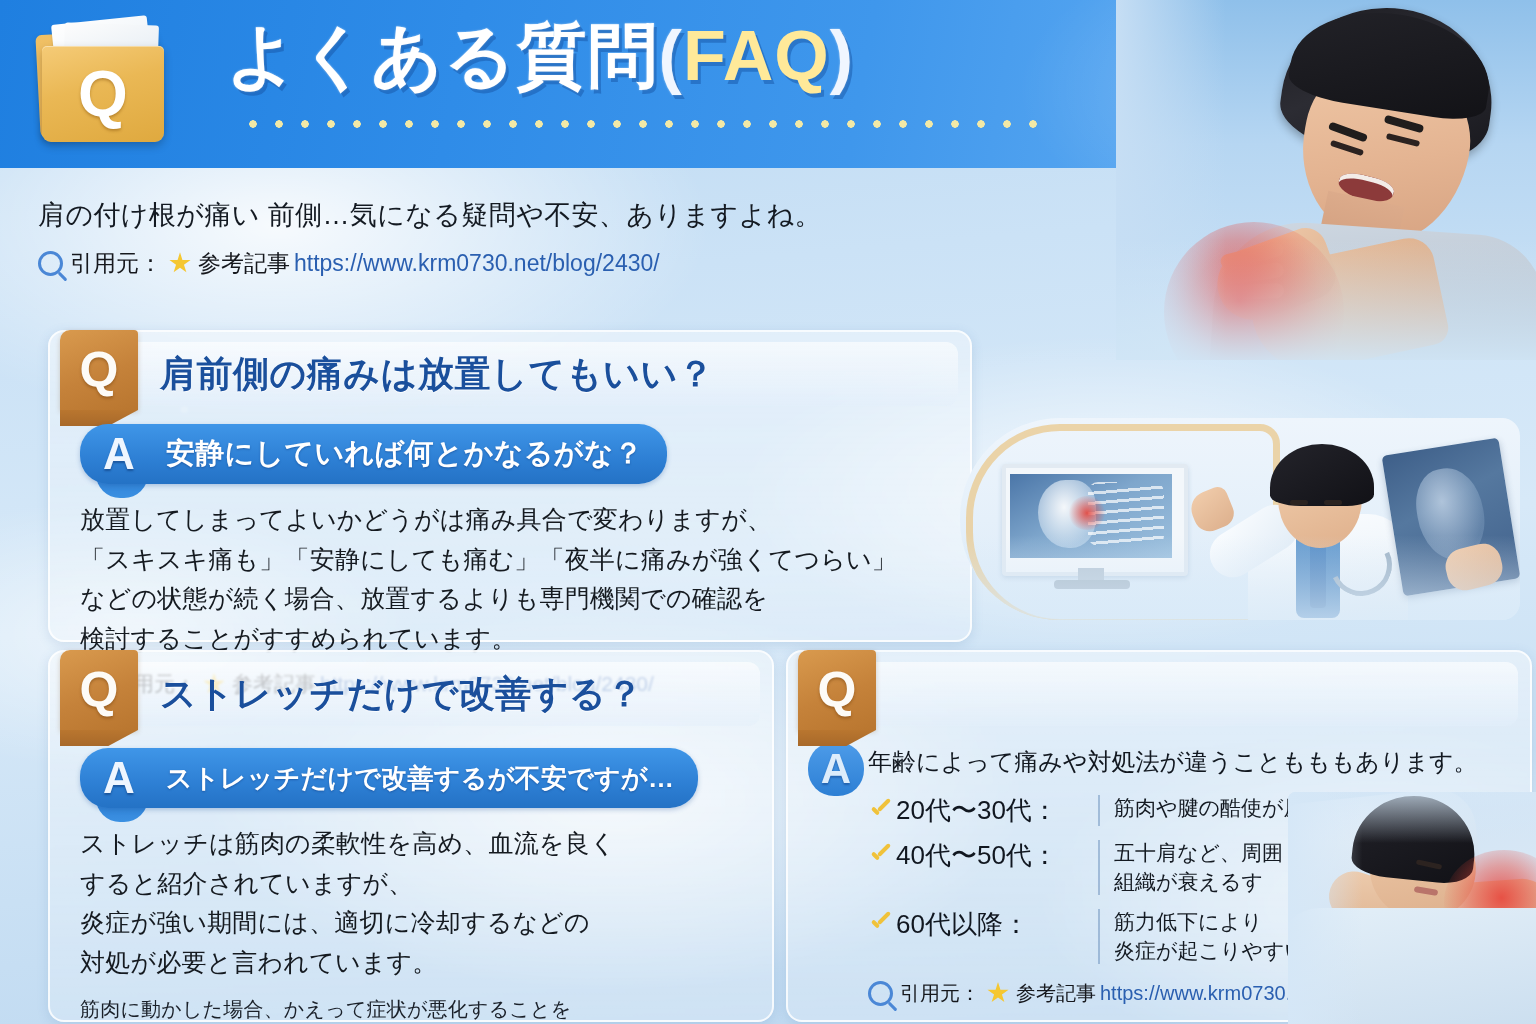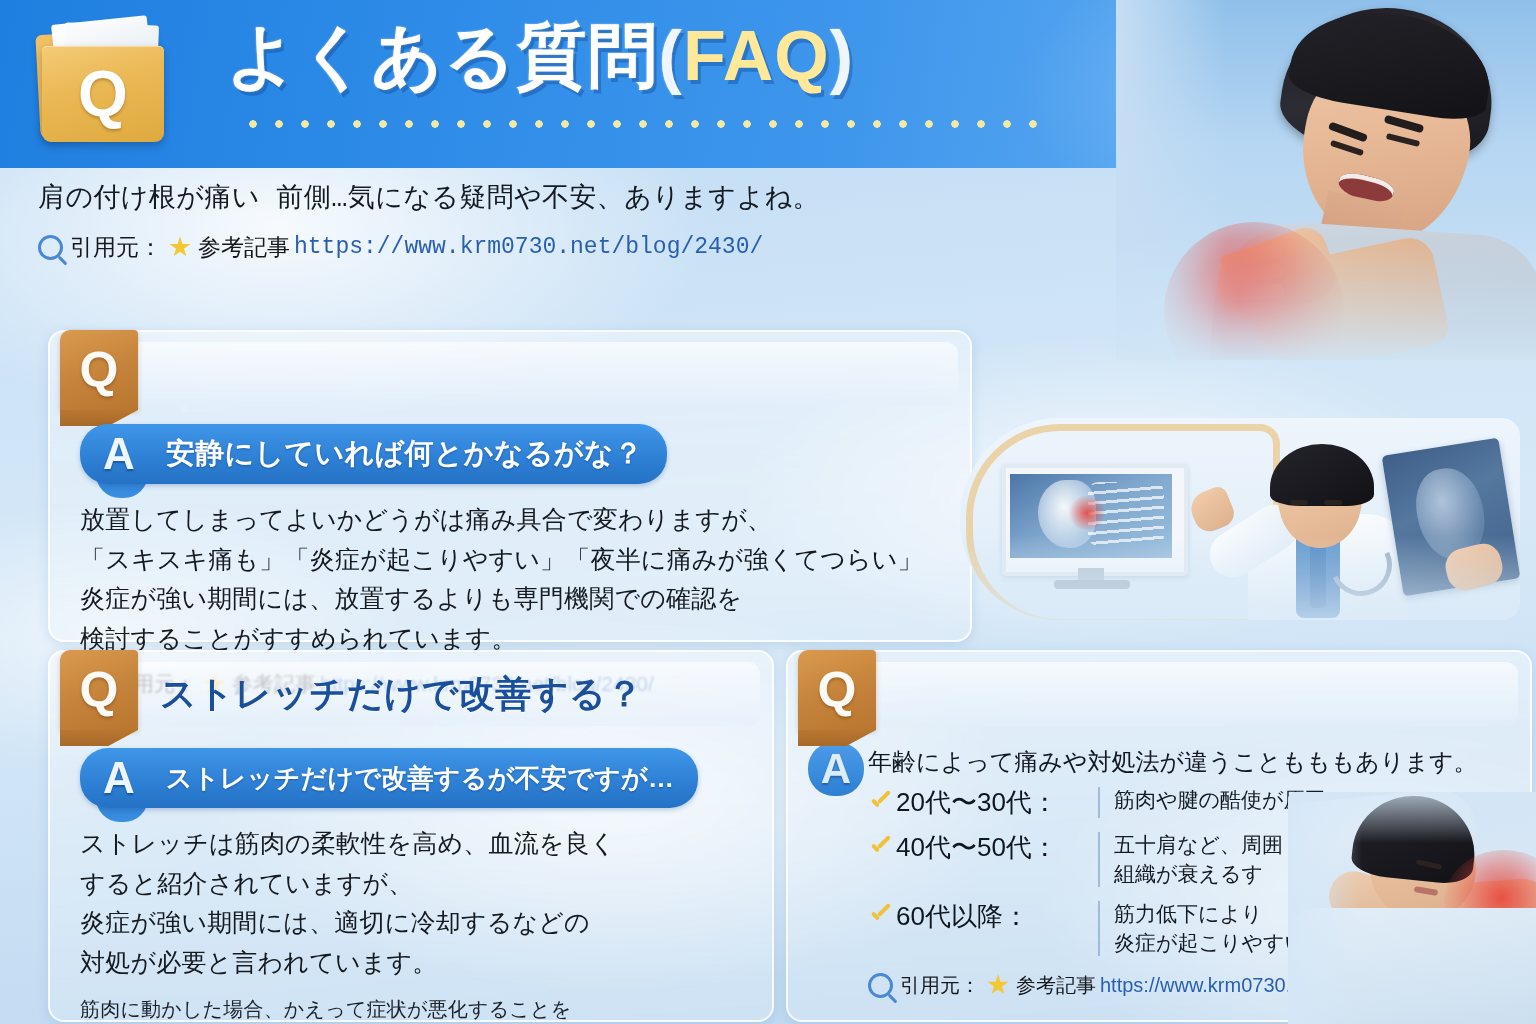--- a/index.html
+++ b/index.html
@@ -155,23 +155,22 @@
     position:absolute;left:0;bottom:0;width:420px;height:120px;
     background:linear-gradient(180deg,rgba(207,228,246,0),rgba(209,230,246,.92));
   }
   .man .fadeL{
     position:absolute;left:0;top:0;width:110px;height:360px;
     background:linear-gradient(90deg,rgba(198,222,244,1),rgba(198,222,244,0));
   }
 
   
   .intro{
-    position:absolute;left:38px;top:178px;width:880px;
+    position:absolute;left:38px;top:194px;width:880px;
     color:#141a22;
-    font-family:Liberation Mono, monospace;
   }
   .intro .line{font-size:27px;line-height:1.62;letter-spacing:.4px;font-weight:500;}
   .cite{
     display:flex;align-items:center;gap:4px;margin-top:10px;
     font-size:23px;color:#16181d;white-space:nowrap;
   }
   .cite .url{color:#2a5fb0;}
   .mag{
     display:inline-block;width:19px;height:19px;border:3px solid #4a87d6;border-radius:50%;
     position:relative;flex:0 0 auto;margin-right:3px;
@@ -388,21 +387,21 @@
     background:radial-gradient(circle at 48% 46%, rgba(232,52,44,.8) 0%, rgba(232,70,58,.45) 38%, rgba(232,90,78,0) 72%);
     border-radius:50%;
   }
   .sleep .fadeS{
     position:absolute;inset:0;
     background:linear-gradient(90deg,rgba(213,231,247,.95) 0%,rgba(213,231,247,0) 30%),
                linear-gradient(180deg,rgba(213,231,247,.75) 0%,rgba(213,231,247,0) 22%);
   }
 
   
-  .agelist{margin-top:7px;}
+  .agelist{margin-top:15px;}
   .agerow{display:flex;align-items:flex-start;margin-bottom:10px;}
   .agekey{
     display:flex;align-items:center;width:230px;flex:0 0 auto;
     font-size:26px;color:#111720;white-space:nowrap;
   }
   .chk{
     display:inline-block;width:24px;height:24px;flex:0 0 auto;margin-right:4px;position:relative;
   }
   .chk:before{
     content:"";position:absolute;left:3px;top:10px;width:9px;height:4px;background:#f0c23a;
@@ -468,31 +467,32 @@
       <span class="url">https://www.krm0730.net/blog/2430/</span>
     </div>
   </div>
 
   <div class="card" style="left:48px;top:330px;width:920px;height:308px;">
     <div class="qbar">
       <div class="qbadge">
         <span>Q</span>
         <div class="tail"></div>
       </div>
+      <div class="qtext">肩前側の痛みは放置してもいい？</div>
     </div>
     <div class="abody">
       <div class="apill">
         <div class="drop"></div>
         <div class="abadge">A</div>
         <div class="atext">安静にしていれば何とかなるがな？</div>
       </div>
       <div class="para">
         <span class="l">放置してしまってよいかどうがは痛み具合で変わりますが、</span>
-        <span class="l">「スキスキ痛も」「炎症が起こりやすい」「夜半に痛みが強くてつらい」</span>
-        <span class="l">炎症が強い期間には、放置するよりも専門機関での確認を</span>
+        <span class="l">「スキスキ痛も」「安静にしても痛む」「夜半に痛みが強くてつらい」</span>
+        <span class="l">などの状態が続く場合、放置するよりも専門機関での確認を</span>
         <span class="l">検討することがすすめられています。</span>
       </div>
       <div class="cite" style="margin-top:12px;font-size:21px;">
         <span class="mag"></span>
         <span>引用元：</span>
         <span class="star"></span>
         <span>参考記事</span>
         <span class="url">https://www.krm0730.net/blog/2430/</span>
       </div>
     </div>

